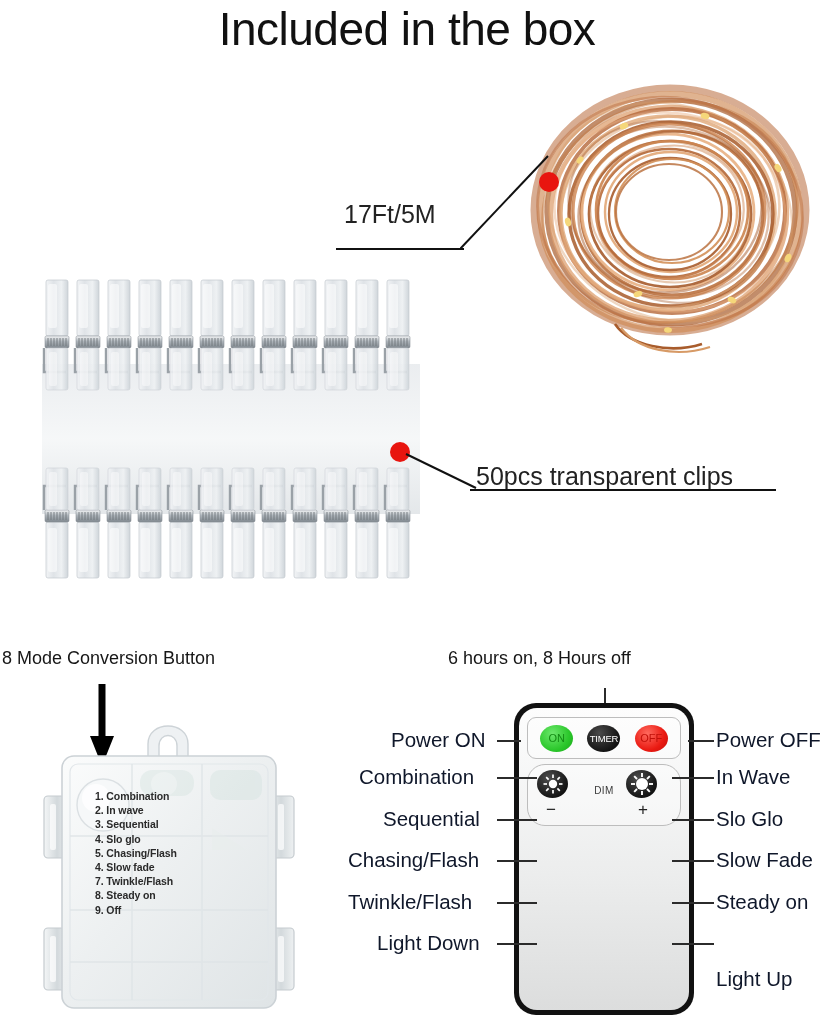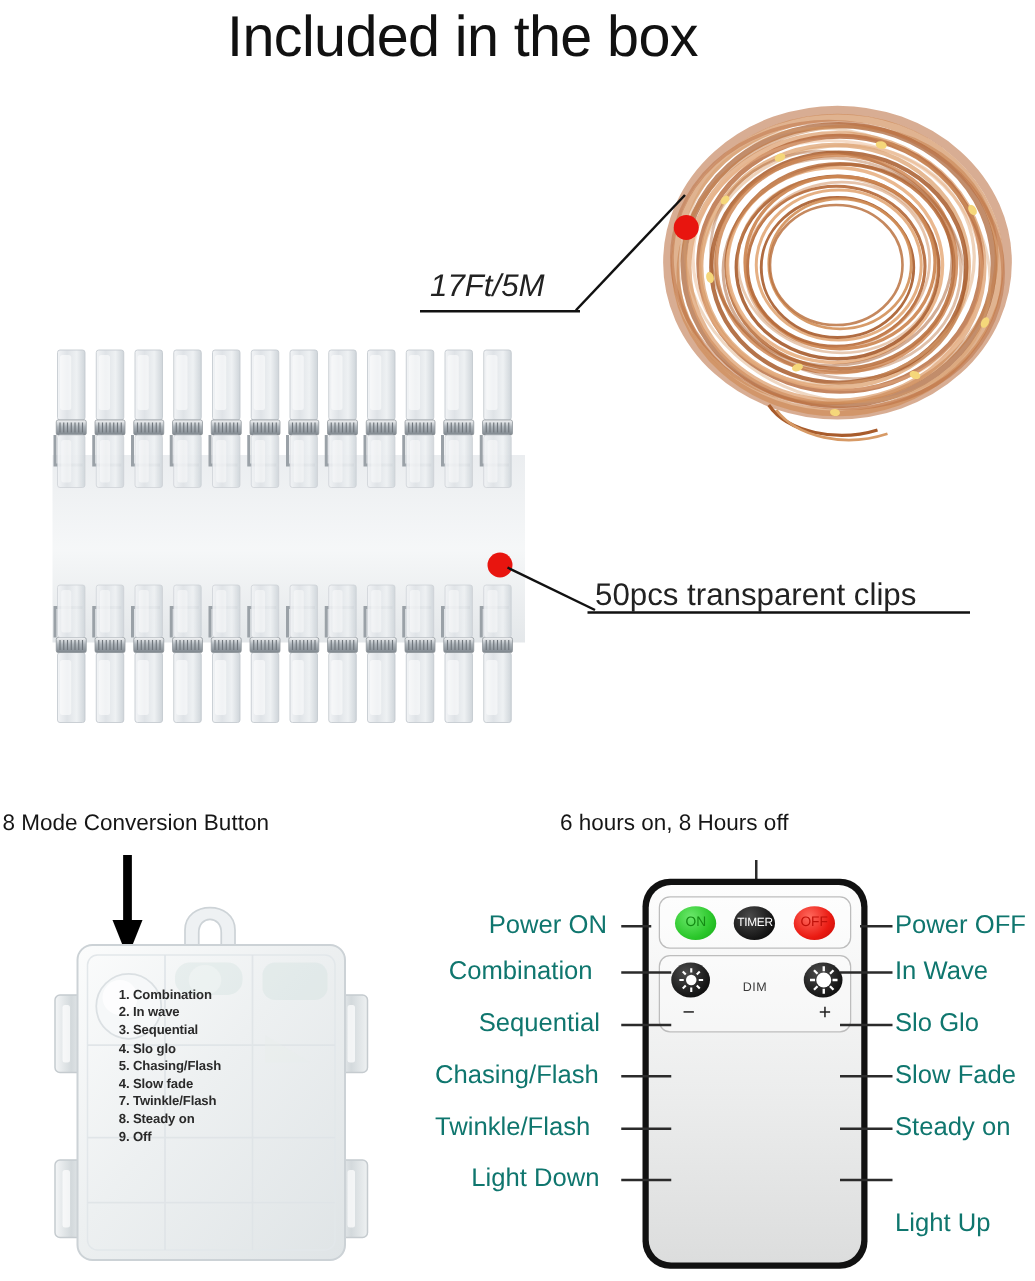--- a/index.html
+++ b/index.html
@@ -24,20 +24,21 @@
     position: absolute;
     top: 2px;
     left: 0;
     width: 740px;
     text-align: center;
     font-size: 46px;
     letter-spacing: -0.5px;
     font-weight: 400;
     color: #111;
     white-space: nowrap;
+    padding-left: 37px;
   }
 
   
   .callout-text {
     position: absolute;
     font-size: 25px;
     color: #222;
     white-space: nowrap;
   }
   .callout-line {
@@ -141,22 +142,23 @@
   }
   .panel-mode {
     flex: 1;
     padding: 4px 7px 5px 7px;
     display: flex;
     flex-direction: column;
     justify-content: space-between;
   }
   .panel-dim {
     height: 62px;
-    padding: 5px 6px 3px 9px;
+    padding: 5px 23px 3px 9px;
     position: relative;
+    border-radius: 18px;
   }
   .btn-on {
     width: 33px; height: 27px;
     border-radius: 50%;
     background: radial-gradient(circle at 38% 32%, #6ce86c 0%, #2bc72b 60%, #17a717 100%);
     color: #138a13;
     font-size: 11px;
     display:flex;align-items:center;justify-content:center;
   }
   .btn-timer {
@@ -235,21 +237,21 @@
     padding: 0 9px;
     font-size: 17px;
     color: #222;
     line-height: 1;
   }
 
   
   .lbl {
     position: absolute;
     font-size: 20.5px;
-    color: #0f766e;
+    color: #0f172a;
     white-space: nowrap;
   }
   .lbl-left { text-align: right; }
   .leader {
     position: absolute;
     height: 1.5px;
     background: #2b2b2b;
   }
   .leader-v {
     position: absolute;
@@ -323,21 +325,21 @@
           <ellipse cx="212" cy="238" rx="4.5" ry="3" transform="rotate(22 212 238)"></ellipse>
           <ellipse cx="118" cy="232" rx="4.5" ry="3" transform="rotate(-18 118 232)"></ellipse>
           <ellipse cx="48" cy="160" rx="4.5" ry="3" transform="rotate(75 48 160)"></ellipse>
           <ellipse cx="60" cy="98" rx="4" ry="2.8" transform="rotate(-48 60 98)"></ellipse>
           <ellipse cx="148" cy="268" rx="4" ry="2.8" transform="rotate(8 148 268)"></ellipse>
         </g>
       </g>
     </svg>
   </div>
 
-  <div class="callout-text" style="left:344px; top:215px;font-style:italic;">17Ft/5M</div>
+  <div class="callout-text" style="left:344px; top:200px;">17Ft/5M</div>
   <div class="callout-line" style="left:336px; top:248px; width:128px; height:2px;"></div>
   <svg style="position:absolute; left:460px; top:150px; width:120px; height:104px;">
     <line x1="0" y1="99" x2="88" y2="6" stroke="#111" stroke-width="2"></line>
   </svg>
   <div class="red-dot" style="left:539px; top:172px; width:20px; height:20px;"></div>
 
   <div class="clips-wrap">
     <svg class="clips-svg" viewBox="0 0 400 330">
       <defs>
         <linearGradient id="clipBody" x1="0" y1="0" x2="1" y2="0">

